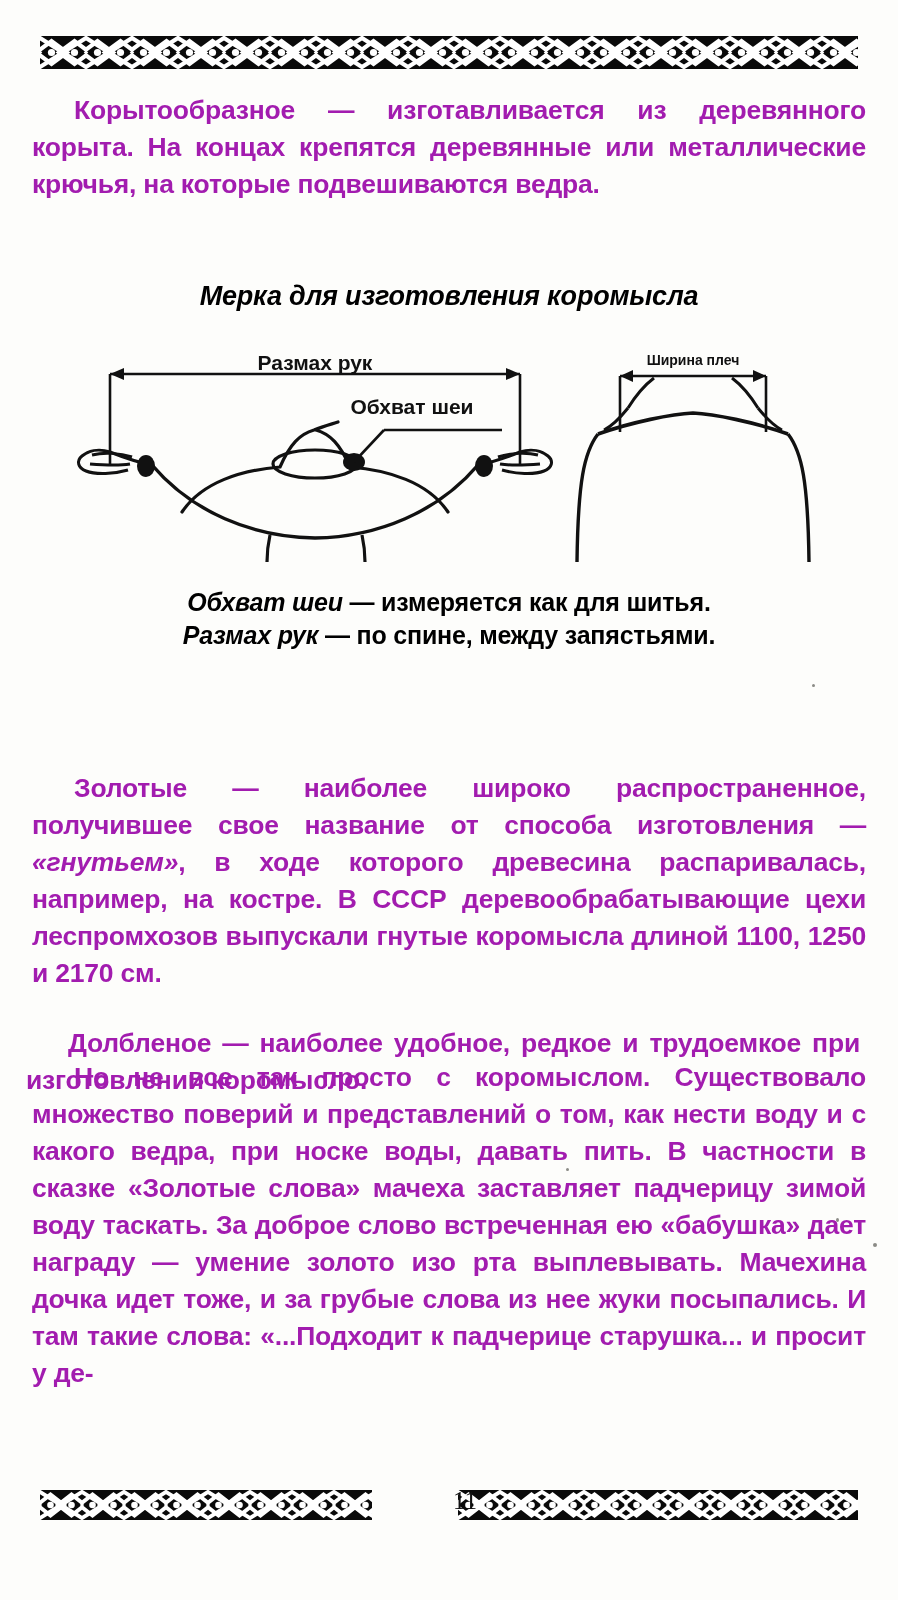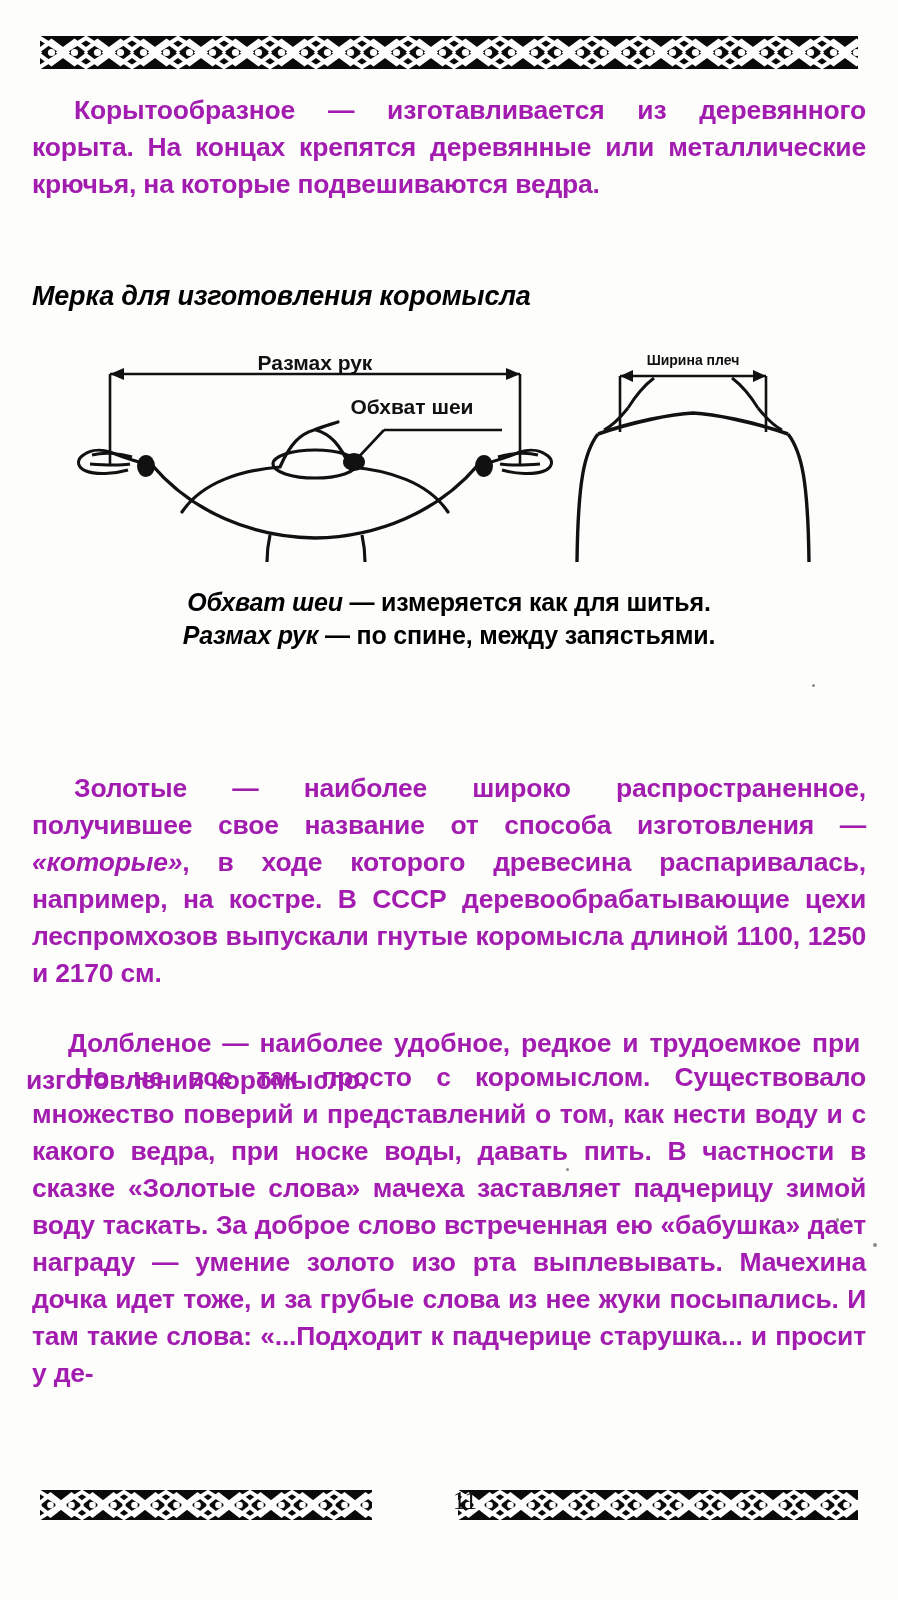--- a/index.html
+++ b/index.html
@@ -76,20 +76,21 @@
     top: 92px;
     width: 834px;
   }
   .para-1 p { text-indent: 42px; }
 
   .section-title {
     position: absolute;
     left: 32px;
     top: 281px;
     width: 834px;
+    text-align: center;
     font-size: 27px;
     font-weight: 700;
     font-style: italic;
     letter-spacing: -0.2px;
   }
 
   
   .figure {
     position: absolute;
     left: 32px;
@@ -273,21 +274,21 @@
     <div class="cap">
       <span class="term">Обхват шеи</span><span> — измеряется как для шитья.</span>
     </div>
     <div class="cap">
       <span class="term">Размах рук</span><span> — по спине, между запястьями.</span>
     </div>
   </div>
 
   <div class="para-2">
     <p class="body">
-      <span class="lead">Золотые</span><span> — наиболее широко распространенное, получившее свое название от способа изготовления — </span><span class="ital">«которые»</span><span>, в ходе которого древесина распаривалась, например, на костре. В СССР деревообрабатывающие цехи леспромхозов выпускали гнутые коромысла длиной 1100, 1250 и 2170 см.</span>
+      <span class="lead">Золотые</span><span> — наиболее широко распространенное, получившее свое название от способа изготовления — </span><span class="ital">«гнутьем»</span><span>, в ходе которого древесина распаривалась, например, на костре. В СССР деревообрабатывающие цехи леспромхозов выпускали гнутые коромысла длиной 1100, 1250 и 2170 см.</span>
     </p>
   </div>
 
   <div class="para-3">
     <p class="body">
       <span class="lead">Долбленое</span><span> — наиболее удобное, редкое и трудоемкое при изготовлении коромысло.</span>
     </p>
   </div>
 
   <div class="para-4">

